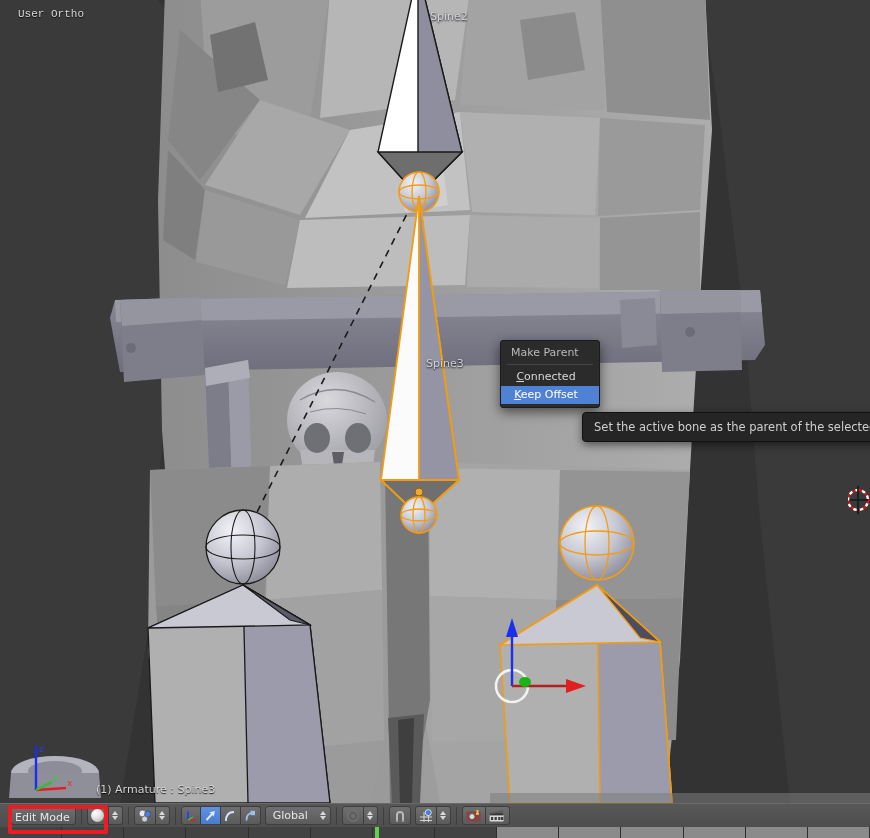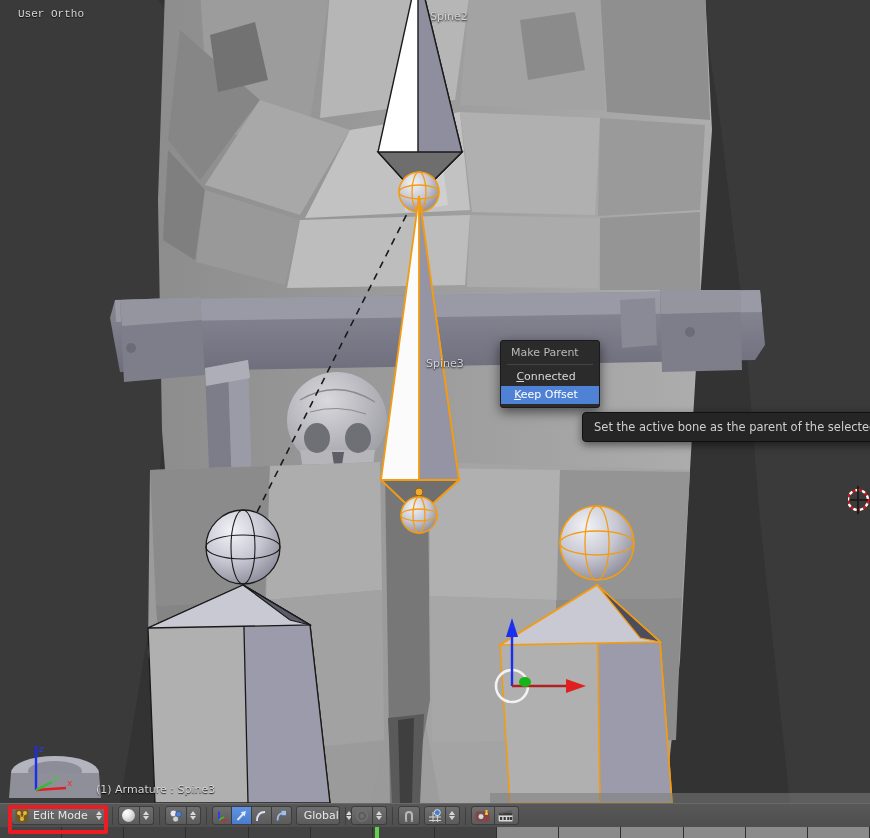--- a/index.html
+++ b/index.html
@@ -302,21 +302,21 @@
     </div>
 
     <div id="tooltip">
       <span>Set the active bone as the parent of the selected bones</span>
     </div>
 
   </div>
 
   <div id="toolbar">
 
-    <div class="dd" style="margin-left:9px;">
+    <div class="dd" style="margin-left:9px;flex-direction:column;">
       <svg width="14" height="14" viewBox="0 0 14 14">
         <rect x="0.5" y="0.5" width="13" height="13" rx="2" fill="#6d5a2a"></rect>
         <circle cx="4" cy="4" r="2" fill="#f0b42e"></circle>
         <circle cx="10" cy="4" r="2" fill="#f0b42e"></circle>
         <circle cx="7" cy="10" r="2" fill="#f0b42e"></circle>
         <line x1="4" y1="4" x2="7" y2="10" stroke="#f0b42e" stroke-width="1"></line>
         <line x1="10" y1="4" x2="7" y2="10" stroke="#f0b42e" stroke-width="1"></line>
       </svg>
       <span class="lbl">Edit Mode</span>
       <span class="stepper">
@@ -379,21 +379,21 @@
         </svg>
       </div>
       <div class="btn mid last">
         <svg width="14" height="14" viewBox="0 0 14 14">
           <path d="M3.5,11.5 Q3.5,4 9.5,4" fill="none" stroke="#9fc0ee" stroke-width="1.7"></path>
           <rect x="7.6" y="1.8" width="4.4" height="4.4" fill="#9fc0ee"></rect>
         </svg>
       </div>
     </div>
 
-    <div class="dd" style="margin-left:2px;width:44px;justify-content:space-between;">
+    <div class="dd" style="margin-left:2px;width:66px;justify-content:space-between;">
       <span class="lbl" style="padding-left:4px;">Global</span>
       <span class="stepper">
         <i class="up"></i>
           <i class="dn"></i>
         </span>
     </div>
 
     <div class="sep-v"></div>
 
     <div class="tb-group">

